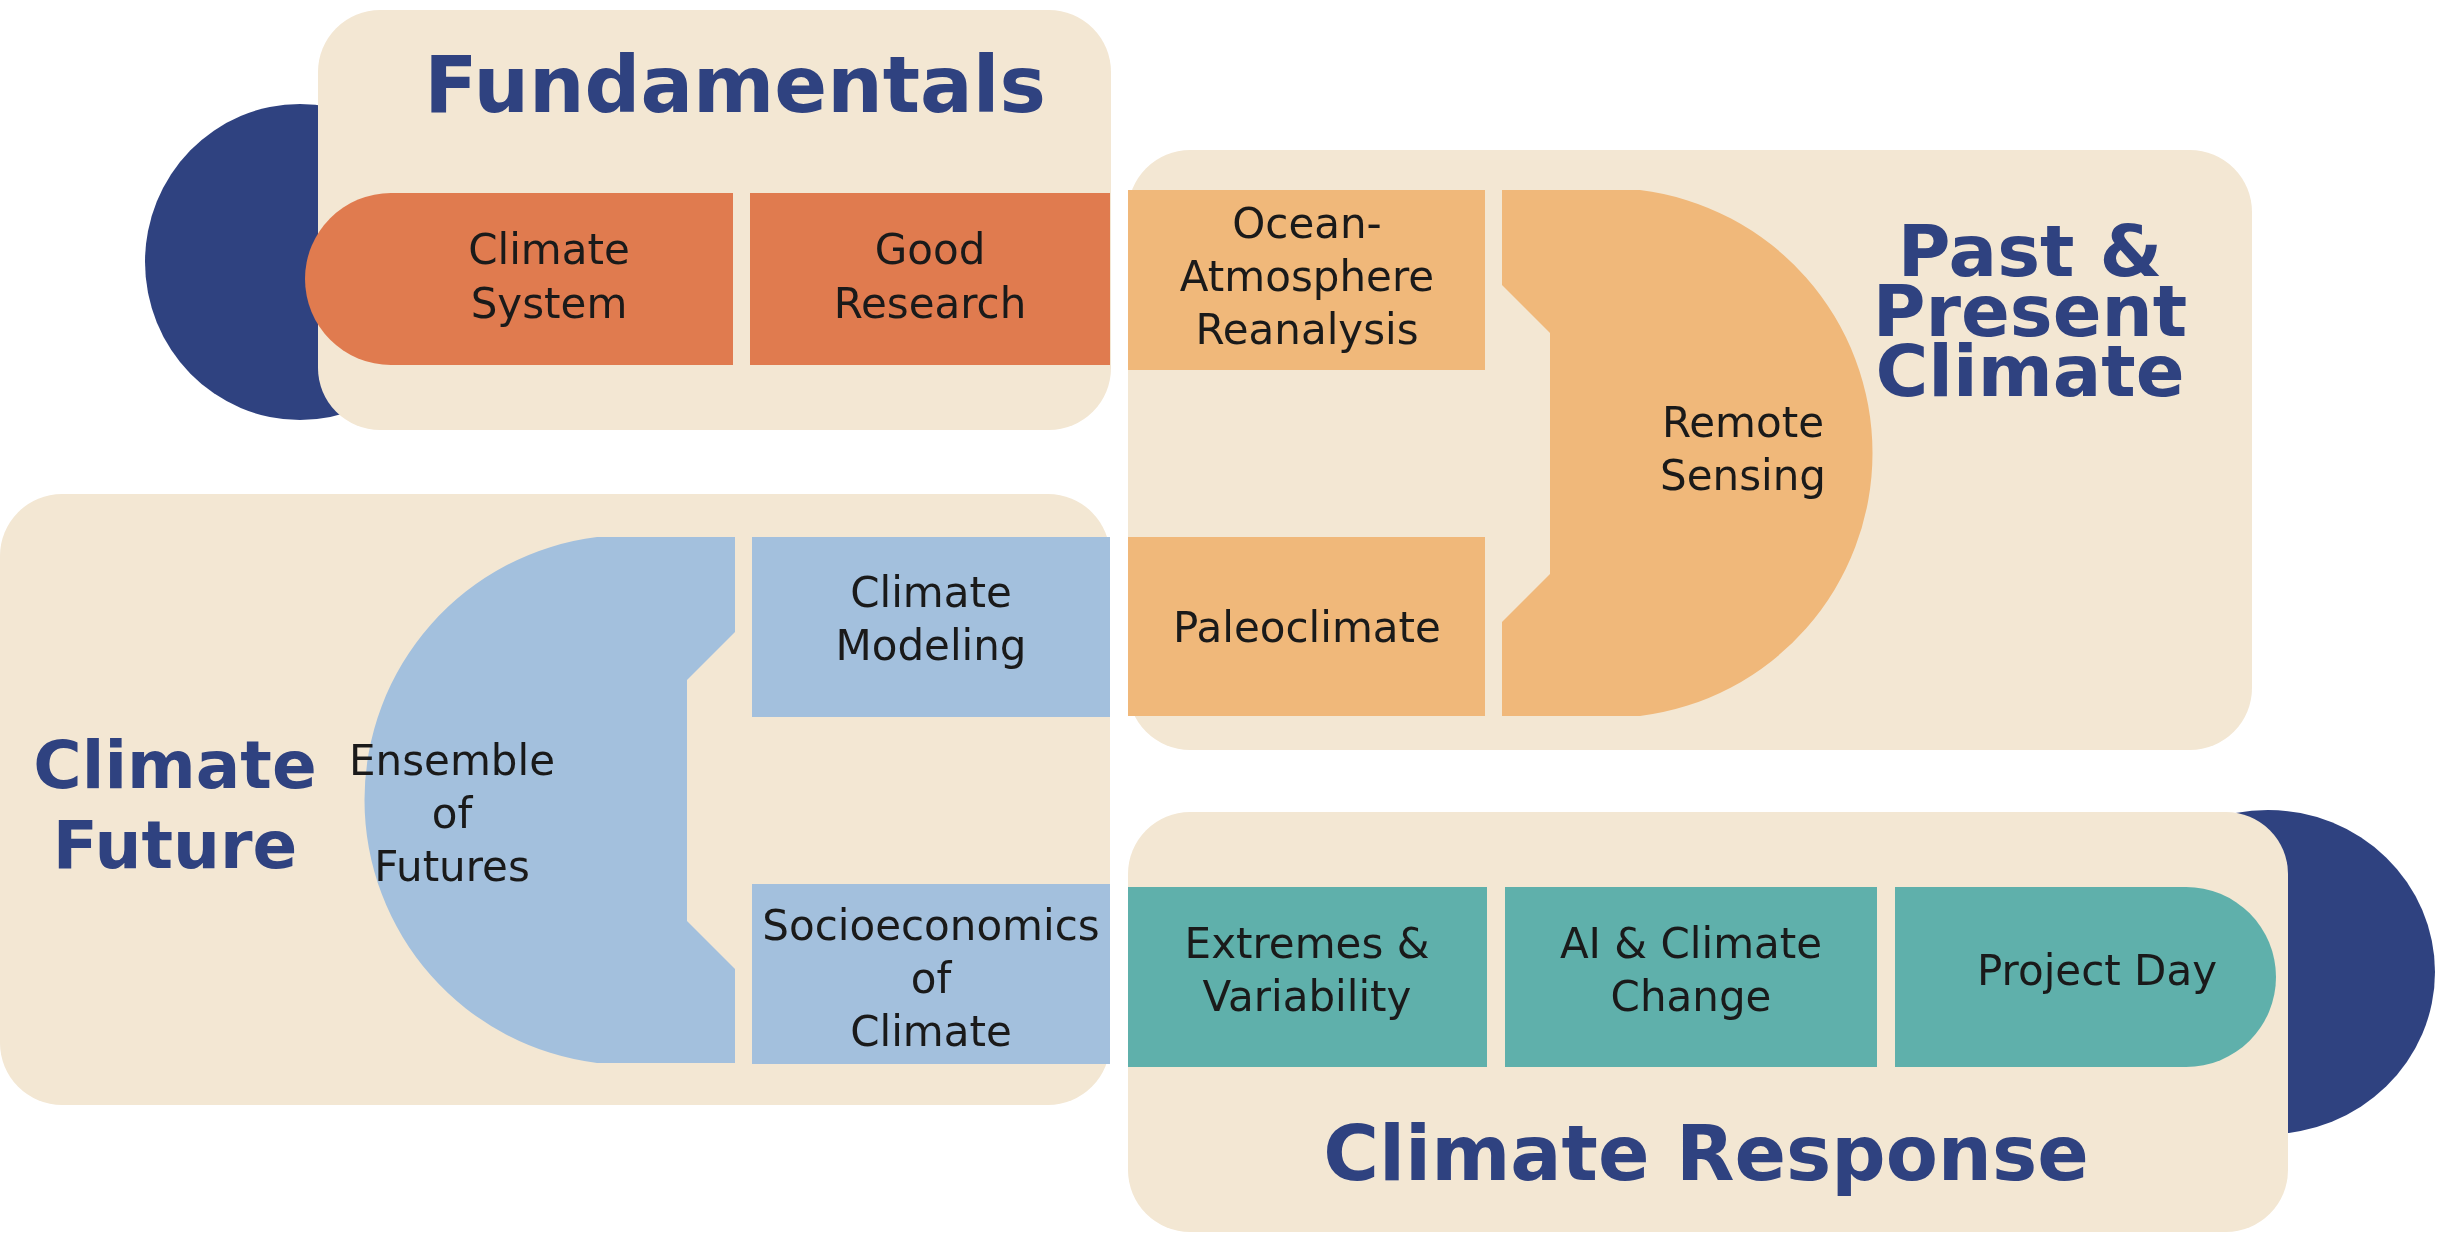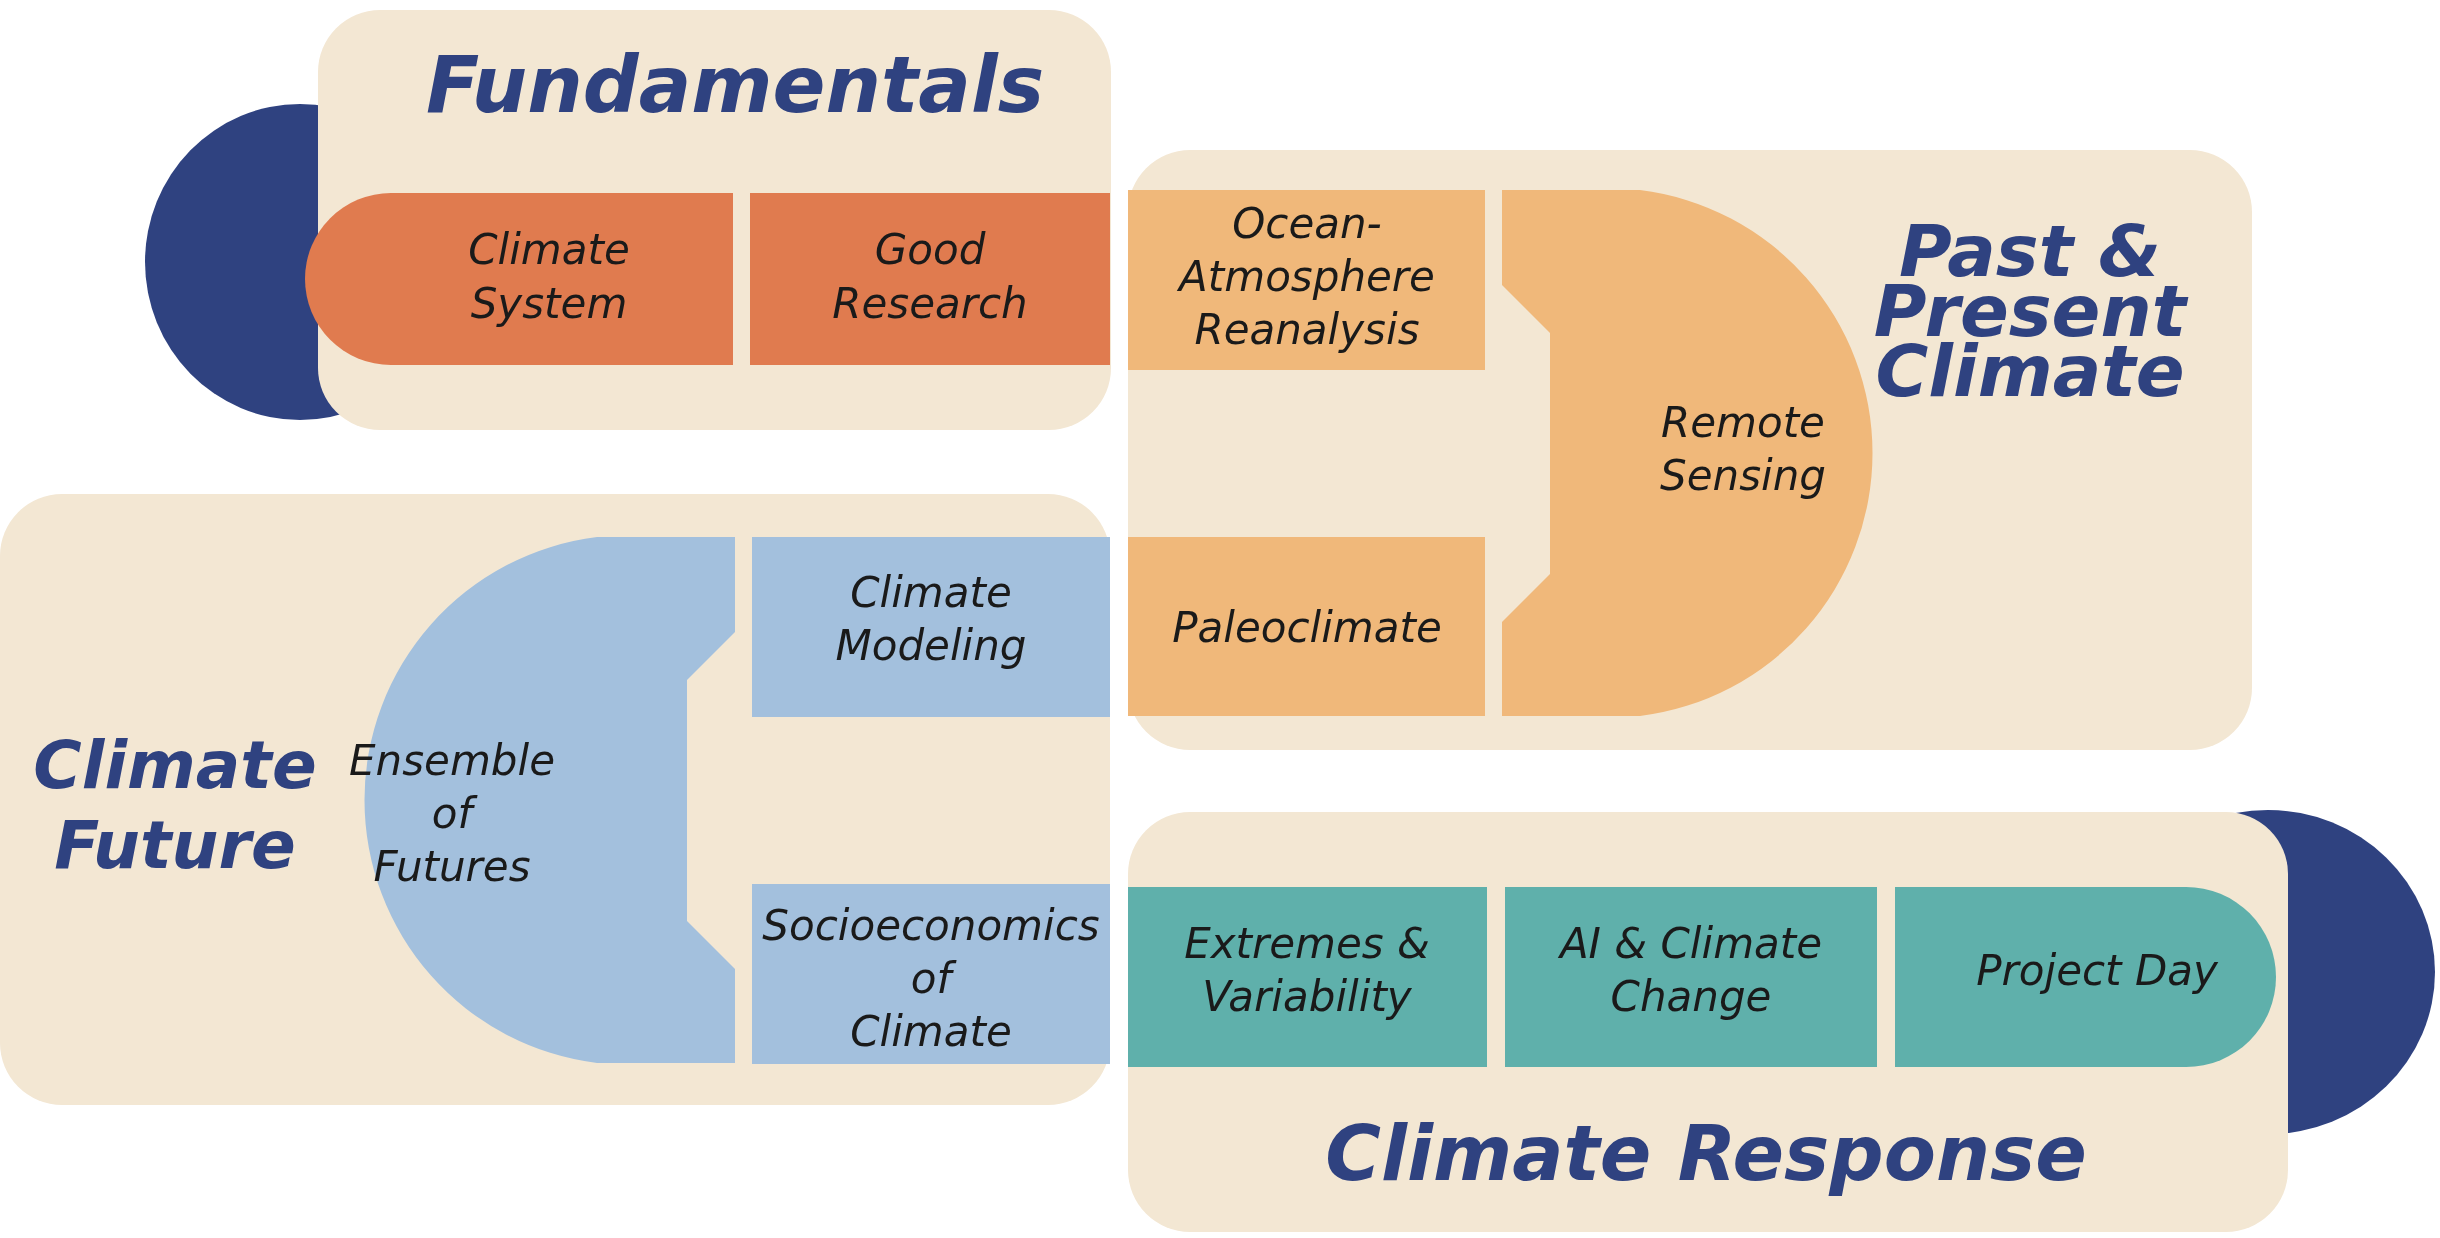--- a/index.html
+++ b/index.html
@@ -10,21 +10,20 @@
   body {
     width: 2440px;
     height: 1238px;
     font-family: "DejaVu Sans", sans-serif;
     overflow: hidden;
   }
   #diagram-root {
     position: relative;
     width: 1984px;
     height: 1238px;
-    font-style: italic;
   }
   svg.canvas {
     display: block;
     width: 2440px;
     height: 1238px;
   }
   .group-title {
     font-family: "DejaVu Sans", sans-serif;
     font-weight: bold;
     fill: #2f4280;

